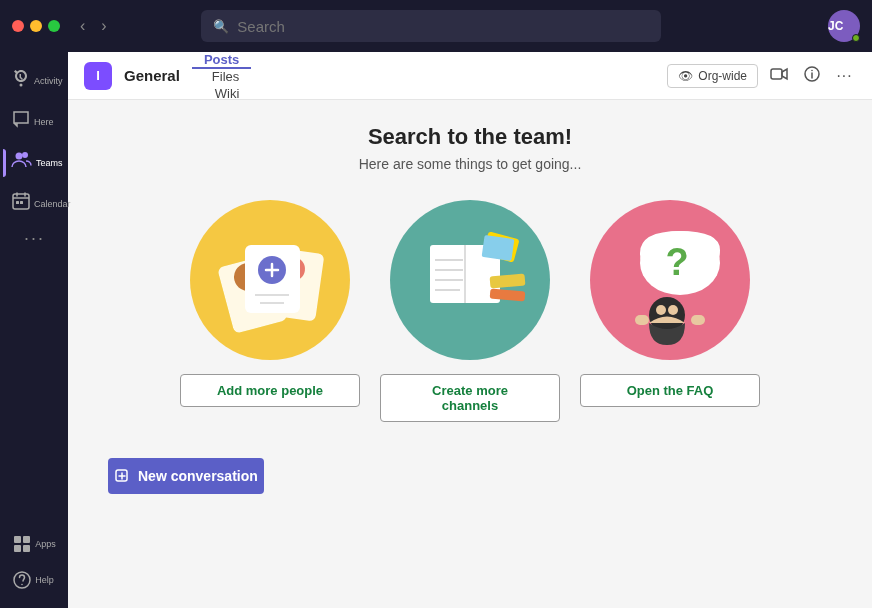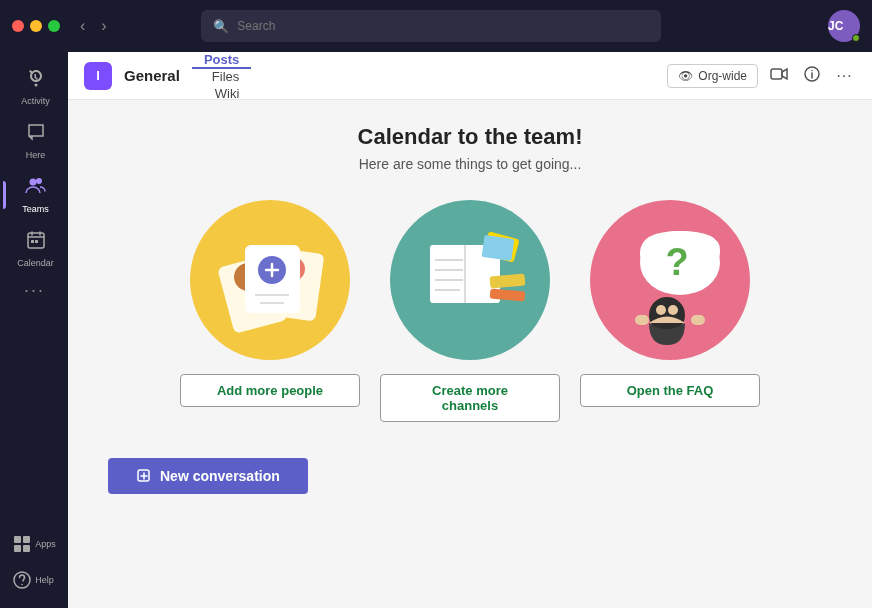--- a/index.html
+++ b/index.html
@@ -37,21 +37,21 @@
       background: #2d2d44;
       border-radius: 6px;
       display: flex;
       align-items: center;
       padding: 0 12px;
       height: 32px;
       gap: 8px;
     }
     .search-bar input {
       background: none; border: none; outline: none;
-      color: #ccc; font-size: 12px; width: 100%;
+      color: #ccc; font-size: 15px; width: 100%;
     }
     .search-icon-char { color: #888; font-size: 13px; }
     .avatar-btn {
       width: 32px; height: 32px; border-radius: 50%;
       background: #7c5cbf; color: white; font-size: 12px; font-weight: 600;
       display: flex; align-items: center; justify-content: flex-start;
       border: none; cursor: pointer; position: relative; margin-left: auto;
     }
     .avatar-dot {
       position: absolute; bottom: 0; right: 0;
@@ -66,22 +66,22 @@
 
     
     .sidebar {
       width: 68px;
       background: #1a1a2e;
       display: flex; flex-direction: column; align-items: center;
       padding-top: 8px;
       flex-shrink: 0;
     }
     .sidebar-item {
-      display: flex; flex-direction: column; align-items: center;
-      gap: 3px; padding: 8px 16px; width: 100%; cursor: pointer;
+      display: flex; flex-direction: row; align-items: center;
+      gap: 3px; padding: 8px 8px; width: 100%; cursor: pointer;
       color: #aaa; font-size: 10px; position: relative;
       border-left: 3px solid transparent;
     }
     .sidebar-item.active { color: #fff; }
     .sidebar-item.active .sidebar-icon { color: #a78bfa; }
     .sidebar-item.active::before {
       content: '';
       position: absolute; left: 0; top: 50%; transform: translateY(-50%);
       width: 3px; height: 28px; background: #a78bfa; border-radius: 0 3px 3px 0;
     }
@@ -181,21 +181,21 @@
       padding: 8px 28px; font-size: 13px; font-weight: 600; color: #15803d;
       cursor: pointer; width: 100%; text-align: center;
     }
 
     
     .new-conversation-bar {
       margin-top: 8px; align-self: flex-start; margin-left: 20px;
     }
     .new-conv-btn {
       background: #5b5fc7; color: #fff; border: none; border-radius: 4px;
-      padding: 10px 28px; font-size: 14px; font-weight: 600; cursor: pointer;
+      padding: 10px 6px; font-size: 14px; font-weight: 600; cursor: pointer;
       display: flex; align-items: center; gap: 8px;
     }
   </style>
 </head>
 <body>
 
 <div class="titlebar">
   <div class="traffic-lights">
     <div class="traffic-light tl-red"></div>
     <div class="traffic-light tl-yellow"></div>
@@ -315,21 +315,21 @@
             <circle cx="8" cy="8" r="7" stroke="#555" stroke-width="1.5"></circle>
             <path d="M8 7v5" stroke="#555" stroke-width="1.5" stroke-linecap="round"></path>
             <circle cx="8" cy="4.5" r="0.8" fill="#555"></circle>
           </svg>
         </button>
         <button class="header-icon-btn">···</button>
       </div>
     </div>
 
     <div class="main-content">
-      <div class="welcome-title">Calendar to the team!</div>
+      <div class="welcome-title">Search to the team!</div>
       <div class="welcome-subtitle">Here are some things to get going...</div>
 
       <div class="action-cards">
 
         <div class="action-card">
           <div class="action-illustration illustration-yellow">
             <svg width="130" height="130" viewBox="0 0 130 130">
 
               <rect x="20" y="45" width="55" height="68" rx="6" fill="#e8c200" transform="rotate(-15 47 79)"></rect>
               <rect x="20" y="45" width="55" height="68" rx="6" fill="#fff9e6" transform="rotate(-15 47 79)"></rect>

